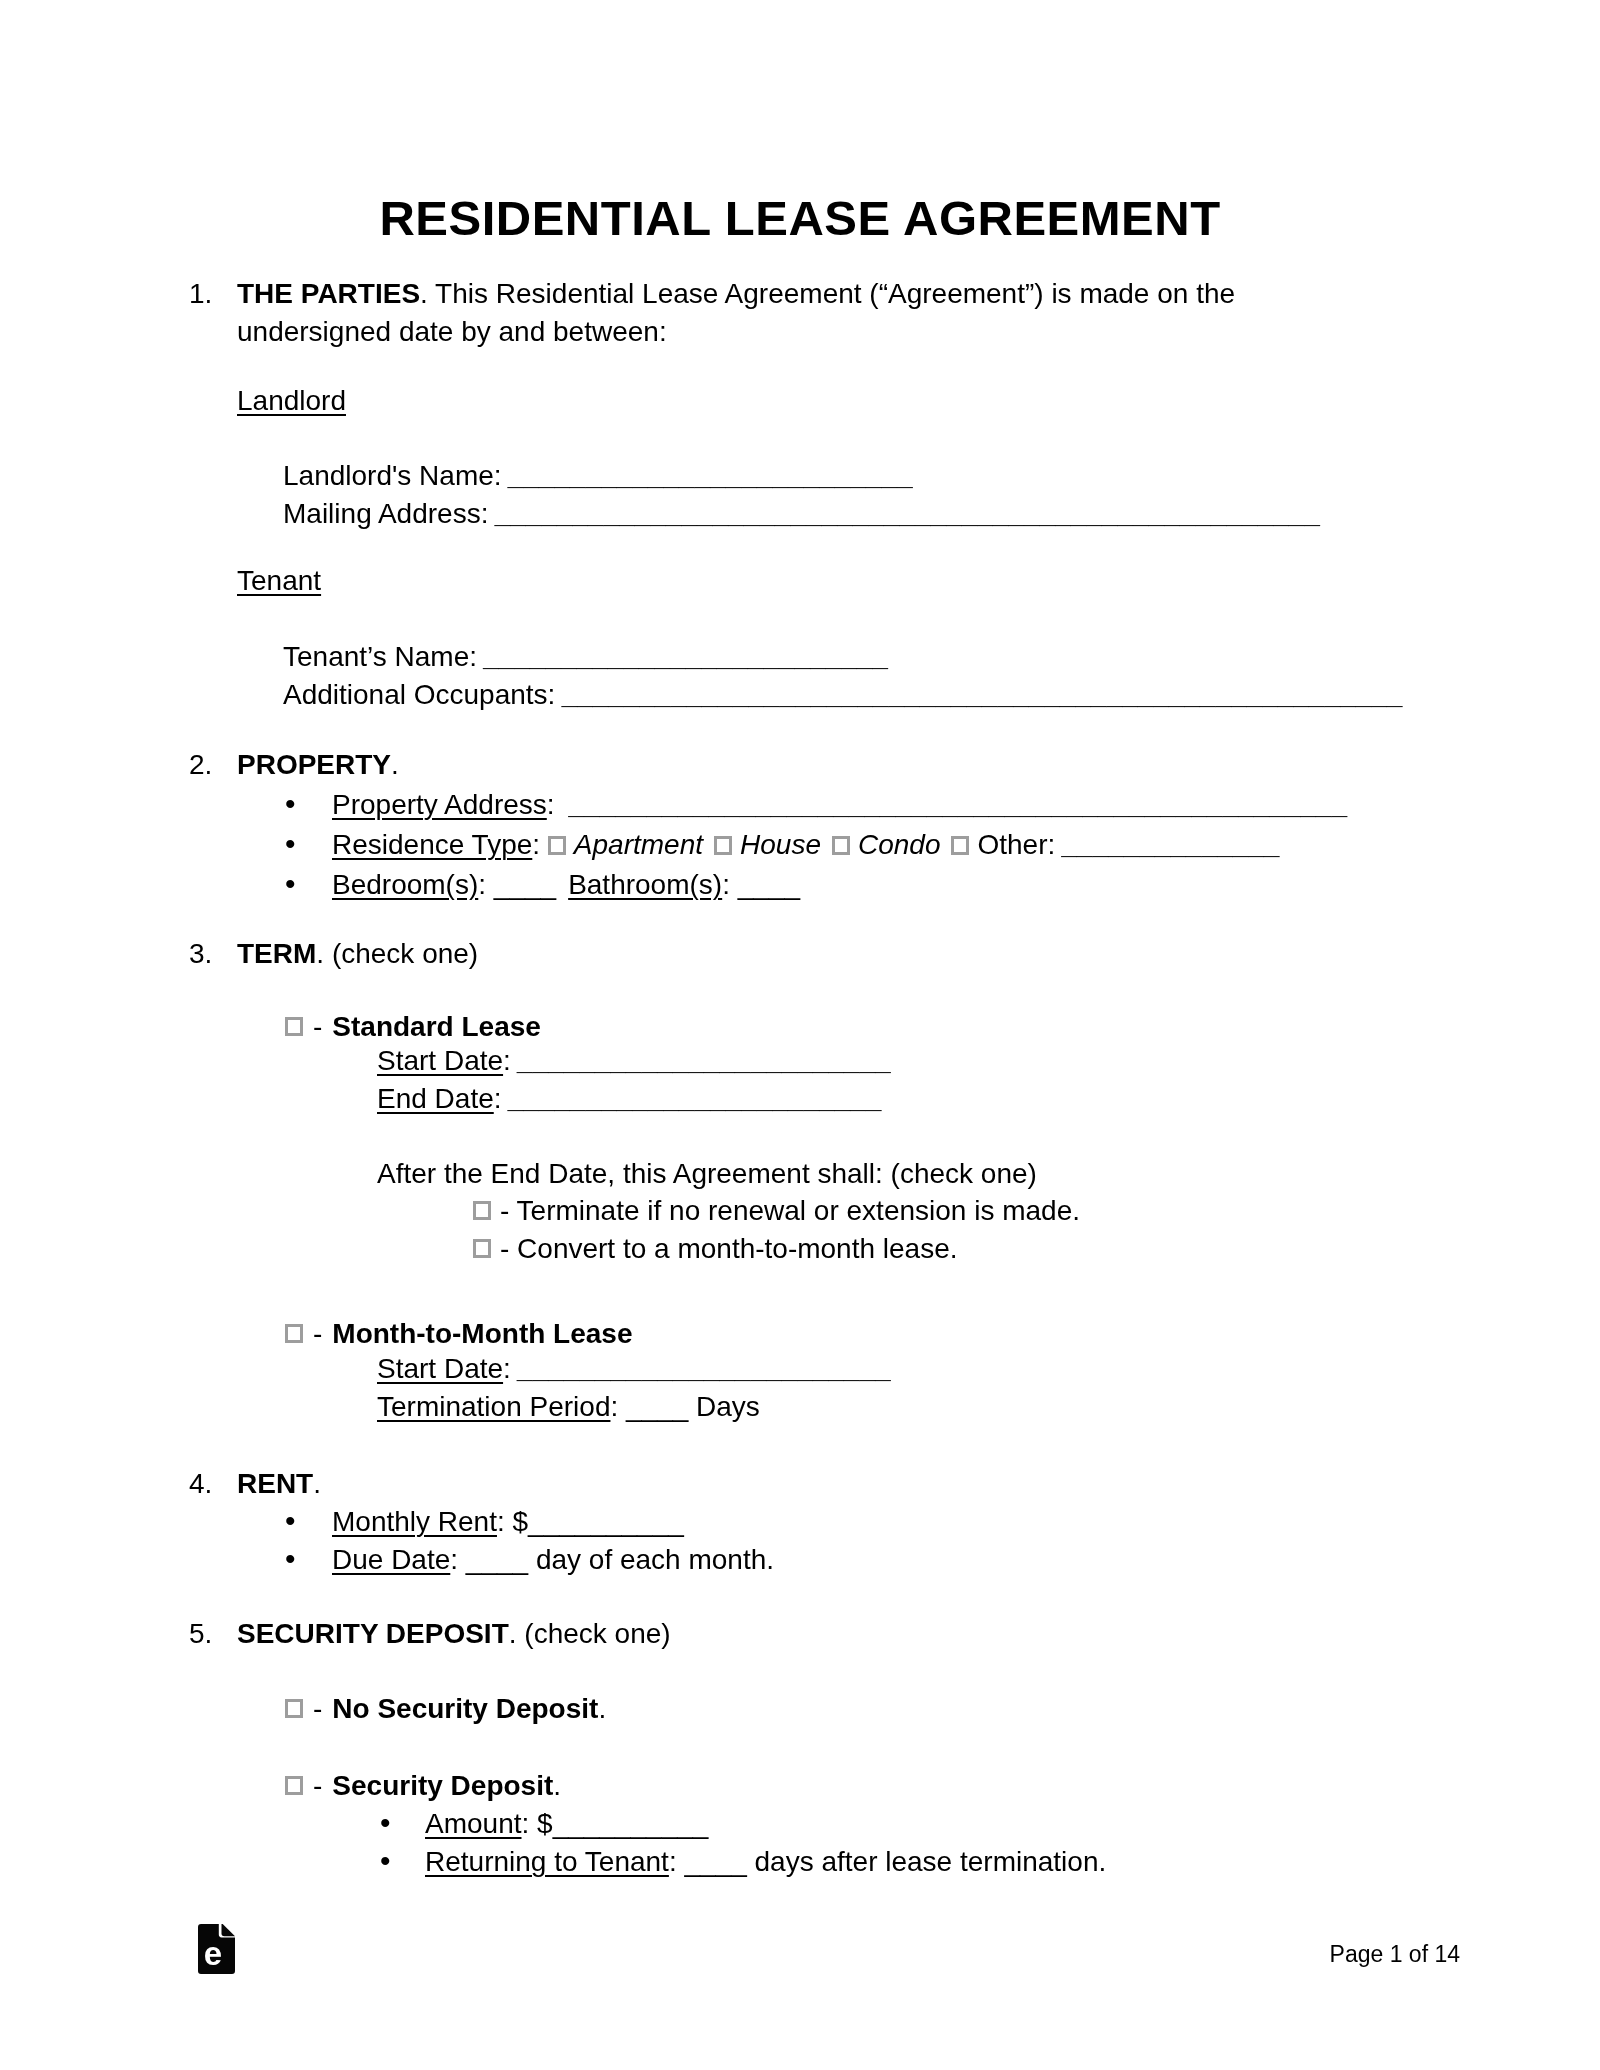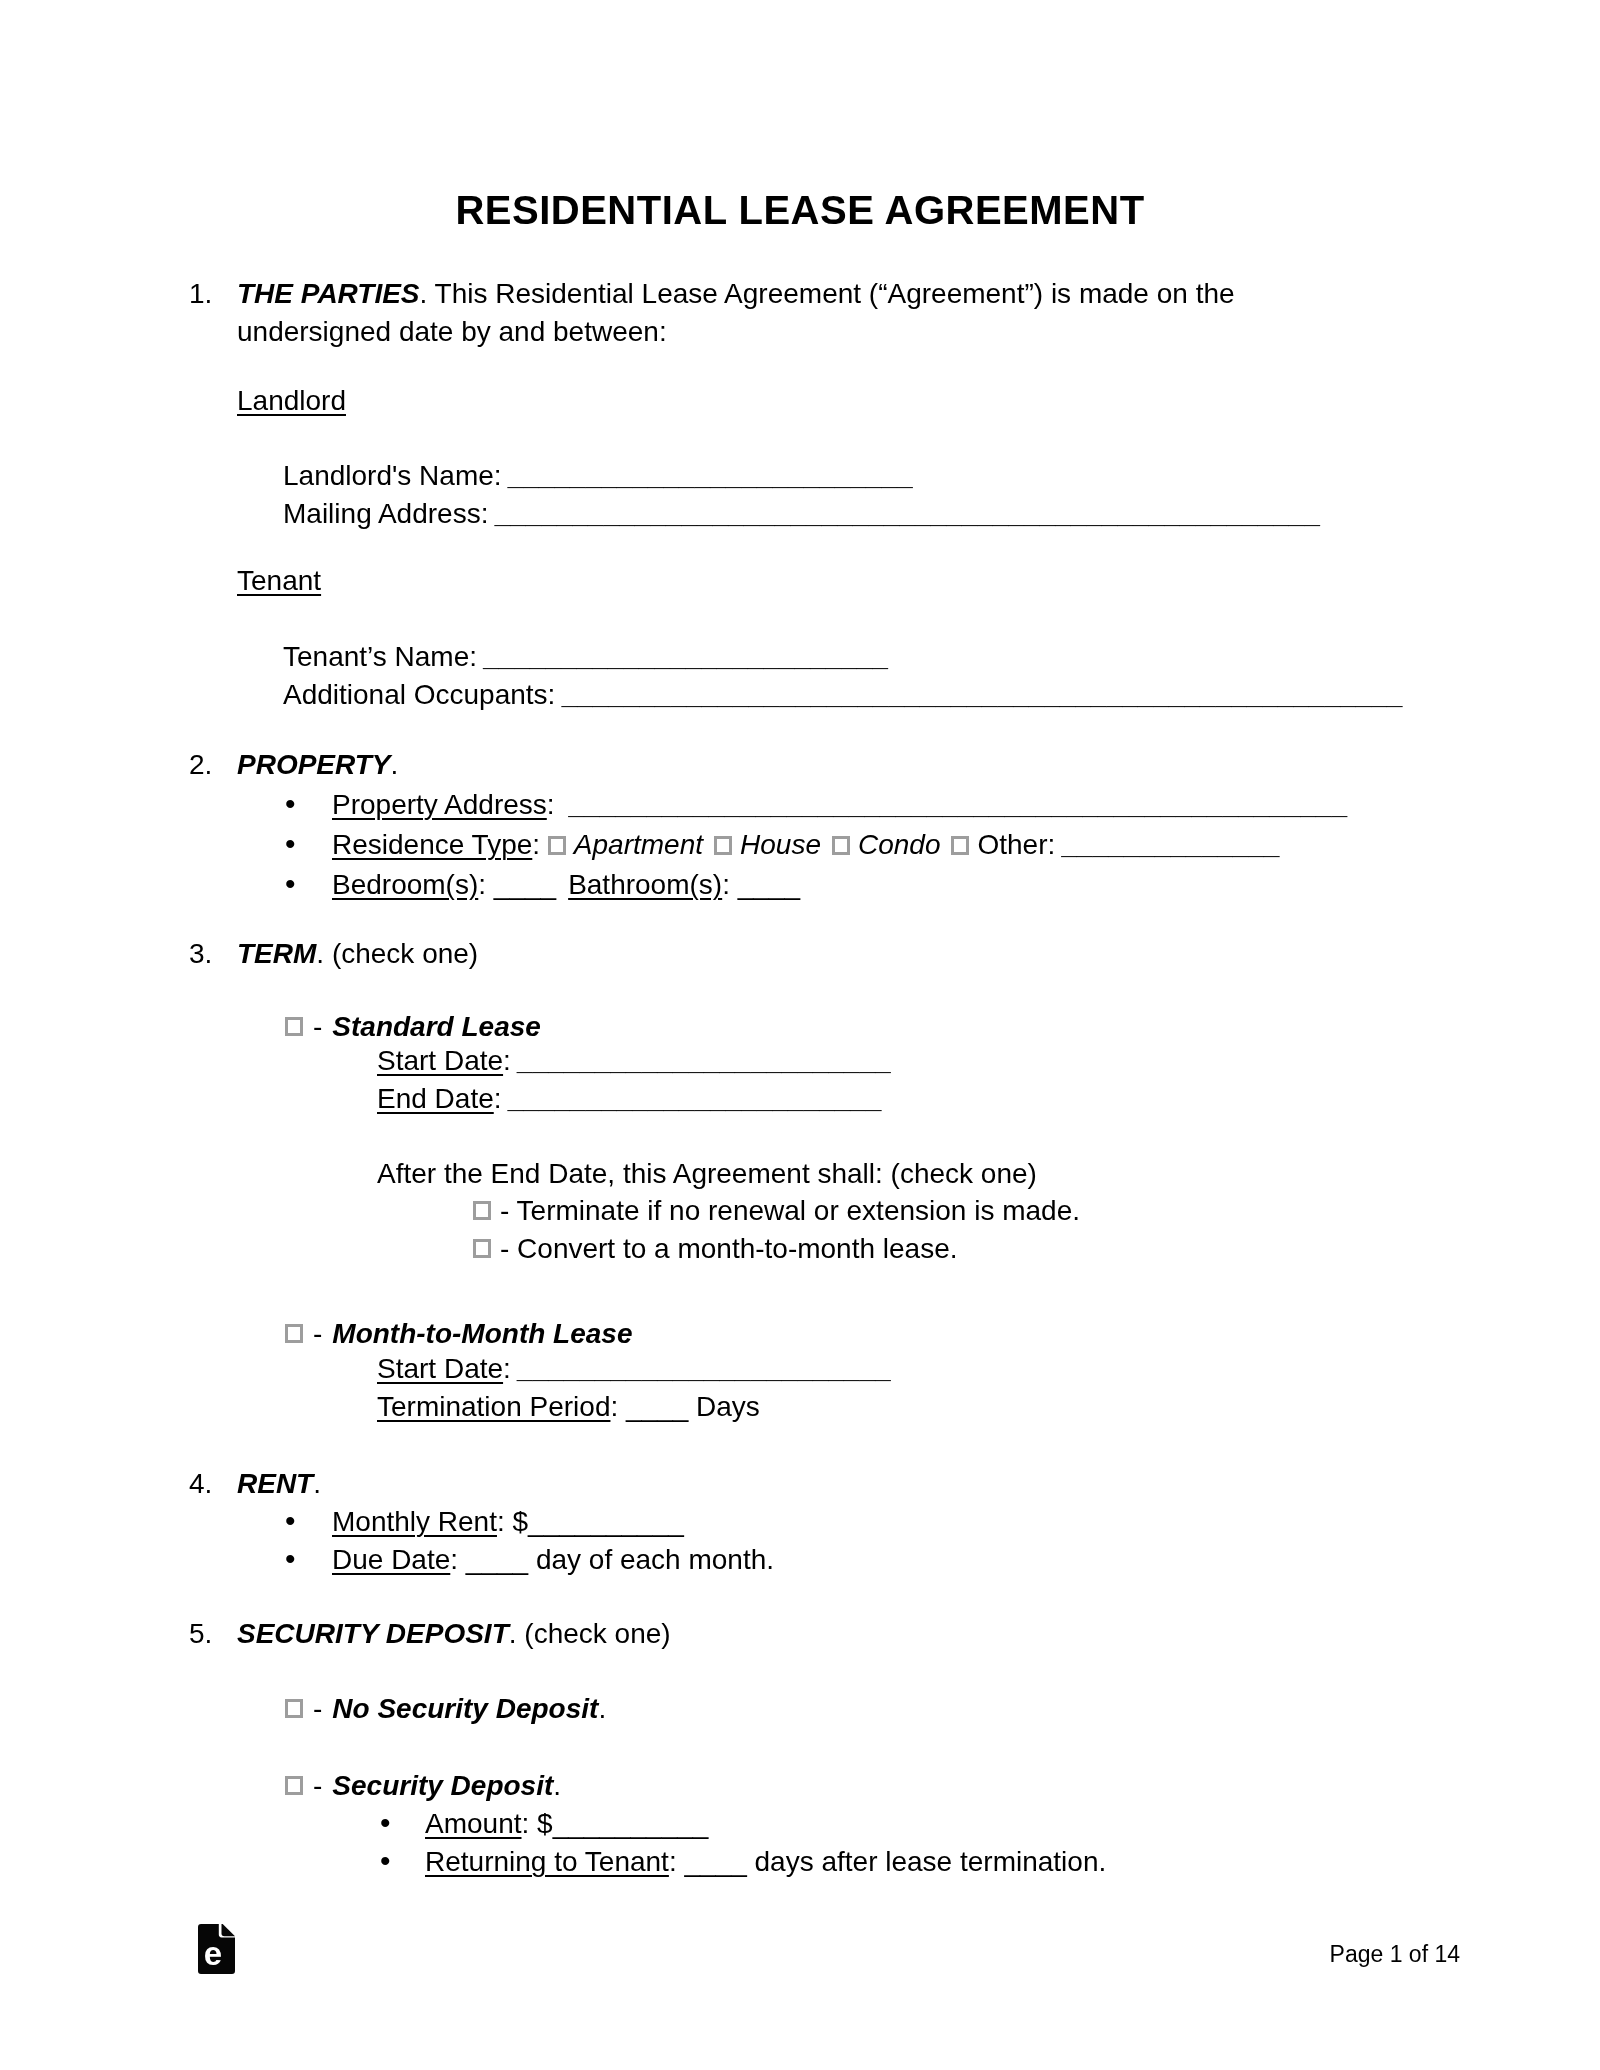--- a/index.html
+++ b/index.html
@@ -1,31 +1,31 @@
 <!DOCTYPE html>
 <html><head>
 <meta charset="utf-8">
 <style>
   html,body{margin:0;padding:0;background:#ffffff;}
   .page{
     position:relative;width:1600px;height:2070px;background:#fff;color:#000;
     font-family:"Liberation Sans",sans-serif;font-size:28px;line-height:38px;overflow:hidden;
   }
   .title{
-    position:absolute;top:188px;left:0;width:1600px;margin:0;text-align:center;
-    font-size:40px;line-height:44px;font-weight:bold;letter-spacing:0.5px;
+    position:absolute;top:196px;left:0;width:1600px;margin:0;text-align:center;
+    font-size:49px;line-height:44px;font-weight:bold;letter-spacing:0.5px;
   }
   .blk{position:absolute;left:189px;width:1280px;}
   .lh40{line-height:40px;}
   .row{display:flex;}
   .num{flex:none;width:48px;}
   .ind1{padding-left:48px;}
   .ind2{padding-left:94px;}
   .ind3{padding-left:188px;}
-  .b{font-weight:bold;font-style:italic;}
+  .b{font-weight:bold;}
   .u{text-decoration:underline;text-decoration-thickness:2px;text-underline-offset:4px;}
   .blank{margin-left:8px;white-space:nowrap;font-style:italic;}
   .bul{position:relative;padding-left:143px;}
   .bul>.dot{position:absolute;left:96px;top:-1px;font-size:30px;}
   .bul2{position:relative;padding-left:236px;}
   .bul2>.dot{position:absolute;left:191px;top:-1px;font-size:30px;}
   .chkline1{position:relative;padding-left:124px;}
   .chkline2{position:relative;padding-left:311px;}
   .checkbox{display:inline-block;width:12px;height:13px;border:3px solid #9d9d9d;background:#fff;box-sizing:content-box;}
   .chkline1>.checkbox{position:absolute;left:96px;top:9px;}

